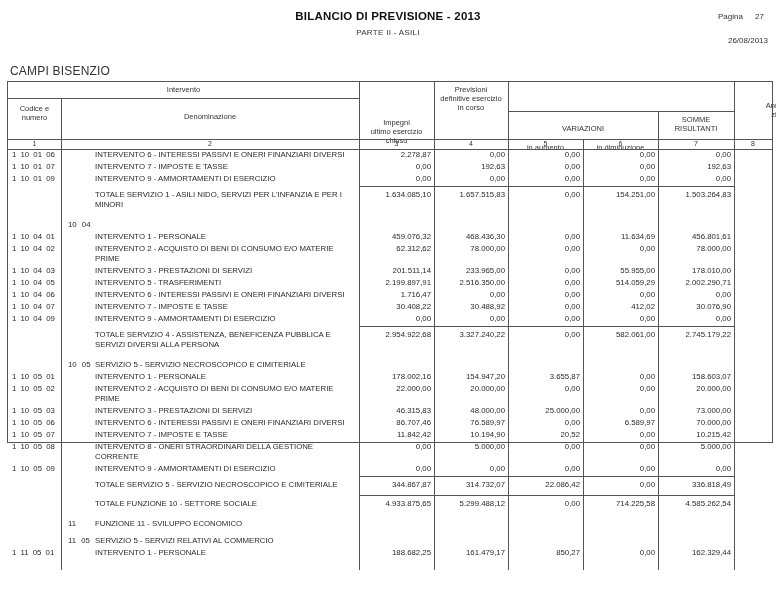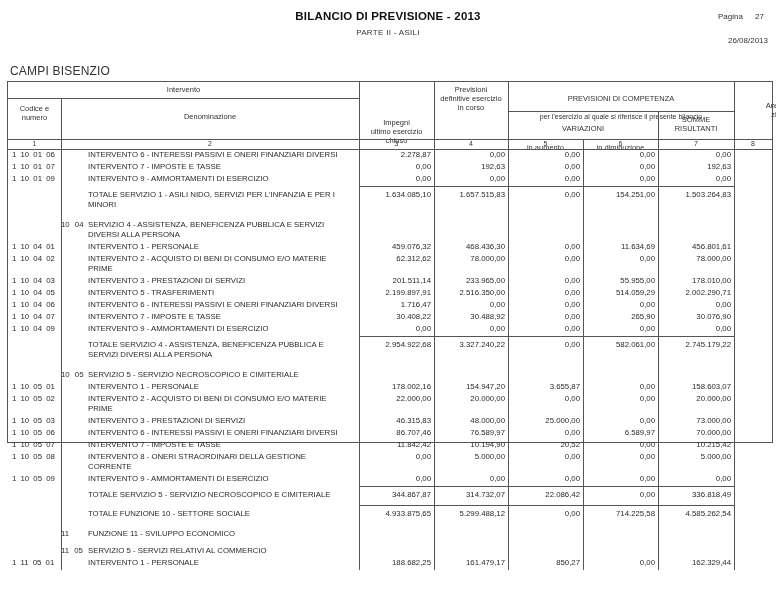--- a/index.html
+++ b/index.html
@@ -55,21 +55,21 @@
   .tbody{position:absolute;left:0;top:67px;width:764px;height:421px;overflow:hidden;}
   .trow{
     display:grid;grid-template-columns:53px 298px 75px 74px 75px 75px 76px 38px;
     padding:1px 0;position:relative;line-height:10px;font-size:7.8px;
   }
   .trow.t-total{padding-top:5px;padding-bottom:4px;}
   .trow.t-service{padding-top:6px;}
   .trow.t-function{padding-top:6px;}
   .c-code{padding-left:4px;word-spacing:2px;white-space:pre;}
   .c-denom{display:flex;align-items:flex-start;}
-  .c-prefix{width:27px;flex:none;word-spacing:3px;white-space:pre;}
+  .c-prefix{width:27px;flex:none;padding-left:7px;word-spacing:3px;white-space:pre;}
   .c-text{white-space:pre-line;max-width:262px;}
   .c-num{text-align:right;padding-right:3px;font-variant-numeric:tabular-nums;}
   .c-anno{}
   .rule{position:absolute;top:1px;left:351px;width:375px;height:1px;background:#555;}
 </style>
 </head>
 <body>
 
 <div class="doc-title">BILANCIO DI PREVISIONE - 2013</div>
 <div class="doc-subtitle">PARTE II - ASILI</div>
@@ -85,24 +85,20 @@
   <div class="hc hc-intervento">Intervento</div>
   <div class="hc hc-codice">Codice e
 numero</div>
   <div class="hc hc-denominazione">Denominazione</div>
   <div class="hc hc-impegni">Impegni
 ultimo esercizio
 chiuso</div>
   <div class="hc hc-previsioni">Previsioni
 definitive esercizio
 in corso</div>
-  <div class="hc hc-competenza">
-    <div>PREVISIONI DI COMPETENZA</div>
-    <div class="sub">per l'esercizio al quale si riferisce il presente bilancio</div>
-  </div>
   <div class="hc hc-variazioni">
     <div>VARIAZIONI</div>
     <div class="hc-var-split">
       <span>in aumento</span>
       <span>in diminuzione</span>
     </div>
   </div>
   <div class="hc hc-somme">SOMME
 RISULTANTI</div>
   <div class="hc hc-annotazioni">Annota-
@@ -187,22 +183,20 @@
     <div class="c-num">154.251,00</div>
     <div class="c-num">1.503.264,83</div>
     <div class="c-anno"></div>
   <div class="rule"></div>
       </div>
 
   <div class="trow t-service">
     <div class="c-code"></div>
     <div class="c-denom">
       <span class="c-prefix">10 04</span>
-      <span class="c-text">SERVIZIO 4 - ASSISTENZA, BENEFICENZA PUBBLICA E SERVIZI
-DIVERSI ALLA PERSONA</span>
     </div>
     <div class="c-num"></div>
     <div class="c-num"></div>
     <div class="c-num"></div>
     <div class="c-num"></div>
     <div class="c-num"></div>
     <div class="c-anno"></div>
   </div>
 
   <div class="trow t-intervento">
@@ -278,21 +272,21 @@
 
   <div class="trow t-intervento">
     <div class="c-code">1 10 04 07</div>
     <div class="c-denom">
       <span class="c-prefix"></span>
       <span class="c-text">INTERVENTO 7 - IMPOSTE E TASSE</span>
     </div>
     <div class="c-num">30.408,22</div>
     <div class="c-num">30.488,92</div>
     <div class="c-num">0,00</div>
-    <div class="c-num">265,90</div>
+    <div class="c-num">412,02</div>
     <div class="c-num">30.076,90</div>
     <div class="c-anno"></div>
   </div>
 
   <div class="trow t-intervento">
     <div class="c-code">1 10 04 09</div>
     <div class="c-denom">
       <span class="c-prefix"></span>
       <span class="c-text">INTERVENTO 9 - AMMORTAMENTI DI ESERCIZIO</span>
     </div>

